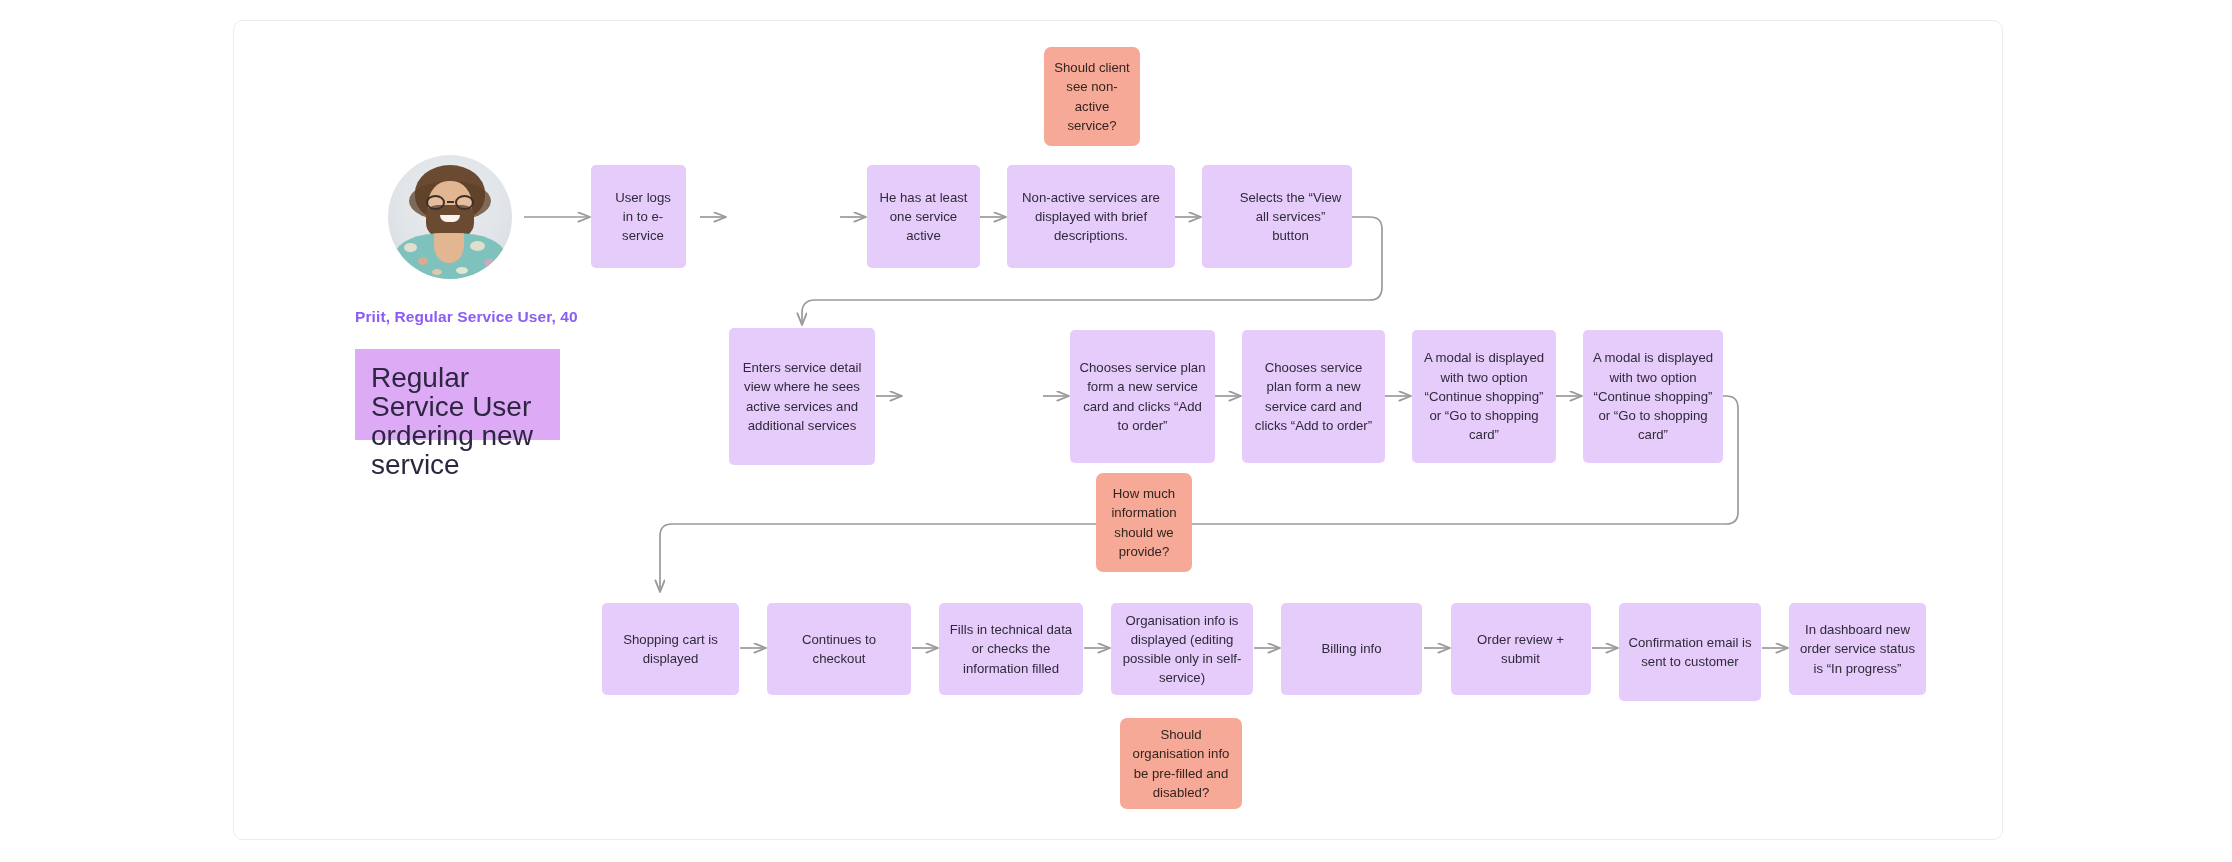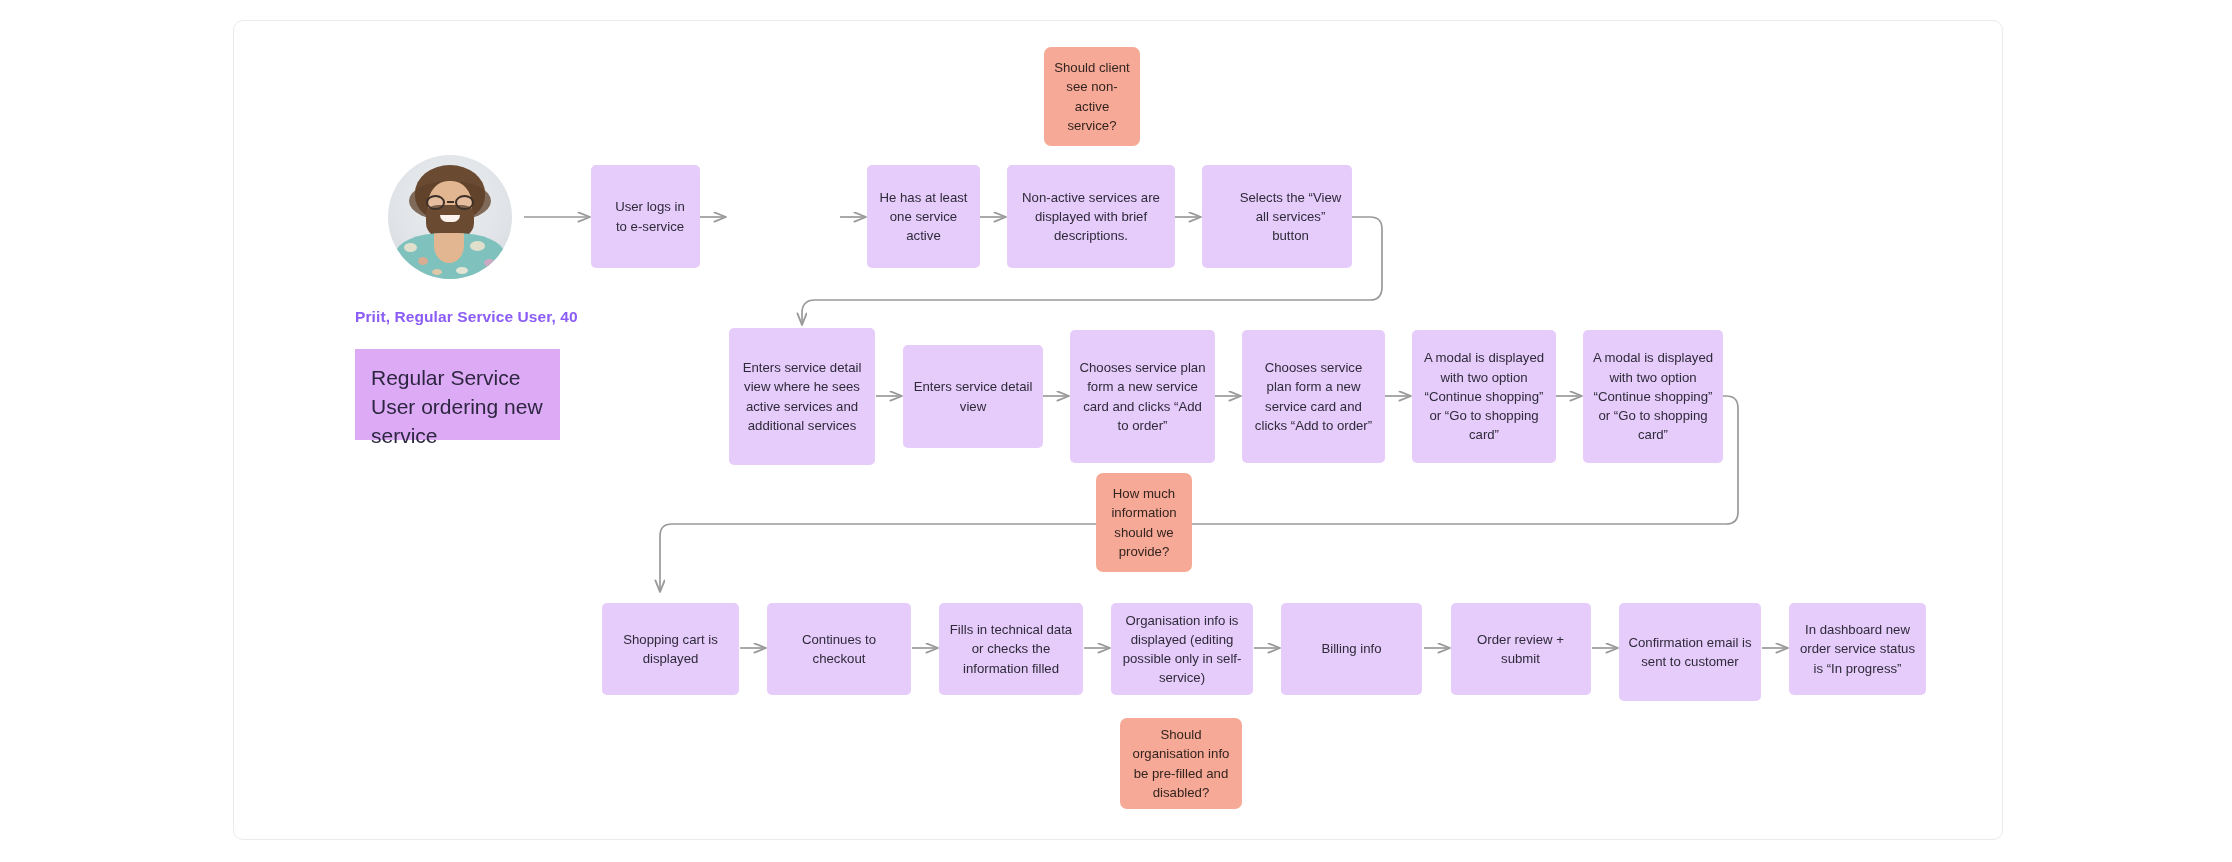--- a/index.html
+++ b/index.html
@@ -148,21 +148,21 @@
 
   .title-card {
     position: absolute;
     left: 355px;
     top: 349px;
     width: 205px;
     height: 91px;
     background: #ddaaf6;
     box-sizing: border-box;
     padding: 14px 16px 0 16px;
-    font-size: 21px;
+    font-size: 28px;
     line-height: 29px;
     color: #2d2640;
   }
 
   
   .node {
     position: absolute;
     background: #e5ccfa;
     border-radius: 5px;
     box-sizing: border-box;
@@ -253,29 +253,28 @@
         <i></i>
         <i></i>
         <i></i>
     </div>
   </div>
 
   <div class="persona-caption">Priit, Regular Service User, 40</div>
 
   <div class="title-card">Regular Service User ordering new service</div>
 
-  <div class="node" style="left:591px;  top:165px; width:109px; height:103px;padding-left:18px;">User logs in to e-service</div>
+  <div class="node" style="left:591px;  top:165px; width:95px; height:103px;padding-left:18px;">User logs in to e-service</div>
   <div class="node" style="left:867px;  top:165px; width:113px; height:103px;">He has at least one service active</div>
   <div class="node" style="left:1007px; top:165px; width:168px; height:103px;text-align:center;">Non-active services are displayed with brief descriptions.</div>
   <div class="node" style="left:1202px; top:165px; width:150px; height:103px;padding-left:36px;">Selects the “View all services” button</div>
 
   <div class="note" style="left:1044px; top:47px; width:96px; height:99px;">Should client see non-active service?</div>
 
   <div class="node" style="left:729px;  top:328px; width:146px; height:137px;">Enters service detail view where he sees active services and additional services</div>
-  <div class="node" style="left:903px;  top:345px; width:140px; height:103px;">Enters service detail view</div>
   <div class="node" style="left:1070px; top:330px; width:145px; height:133px;">Chooses service plan form a new service card and clicks “Add to order”</div>
   <div class="node" style="left:1242px; top:330px; width:143px; height:133px;">Chooses service plan form a new service card and clicks “Add to order”</div>
   <div class="node" style="left:1412px; top:330px; width:144px; height:133px;">A modal is displayed with two option “Continue shopping” or “Go to shopping card”</div>
   <div class="node" style="left:1583px; top:330px; width:140px; height:133px;">A modal is displayed with two option “Continue shopping” or “Go to shopping card”</div>
 
   <div class="note" style="left:1096px; top:473px; width:96px; height:99px;">How much information should we provide?</div>
 
   <div class="node" style="left:767px;  top:603px; width:144px; height:92px;">Continues to checkout</div>
   <div class="node" style="left:602px;  top:603px; width:137px; height:92px;">Shopping cart is displayed</div>
   <div class="node" style="left:939px;  top:603px; width:144px; height:92px;">Fills in technical data or checks the information filled</div>

